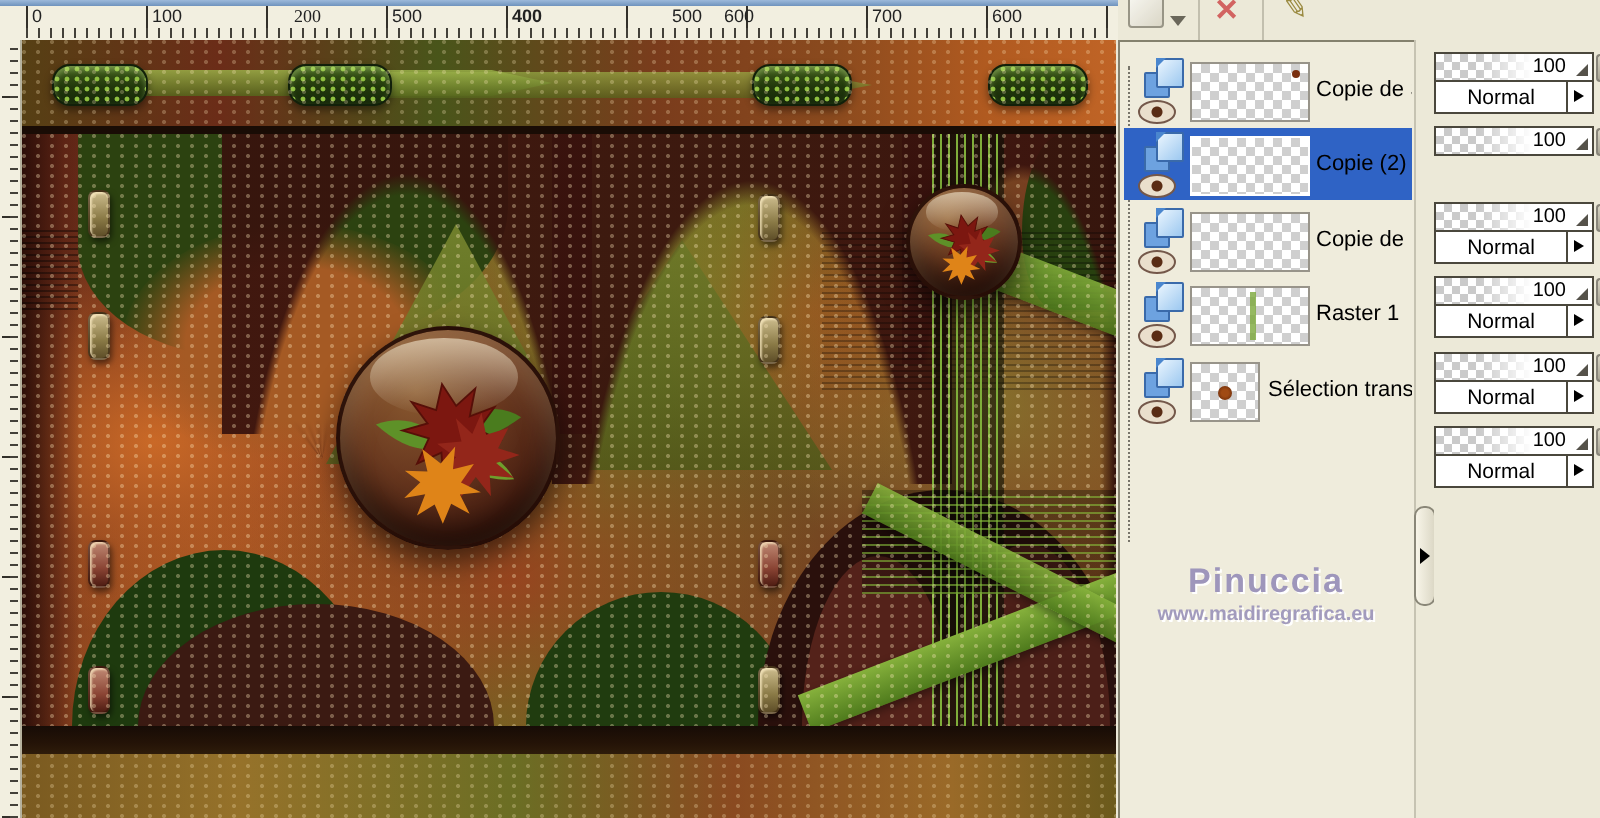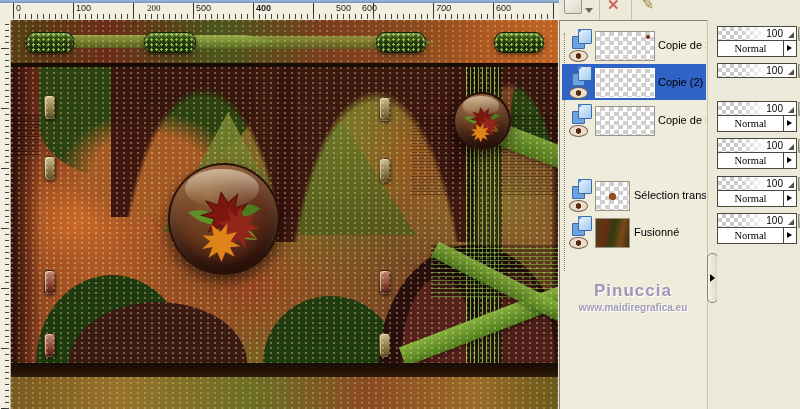--- a/index.html
+++ b/index.html
@@ -156,21 +156,21 @@
   .opchecker{position:absolute;left:0;top:0;bottom:0;width:48px;
     background:conic-gradient(#cacaca 25%,#fff 25% 50%,#cacaca 50% 75%,#fff 75%);background-size:8px 8px;
     -webkit-mask:linear-gradient(90deg,#000 45%,transparent);mask:linear-gradient(90deg,#000 45%,transparent);}
   .opval{position:absolute;right:13px;top:0;height:13px;display:flex;align-items:center;font-size:10px;color:#000;}
   .opcorner{position:absolute;right:2px;bottom:2px;width:0;height:0;
     border-bottom:6px solid #55524a;border-left:6px solid transparent;}
   .opsliver{position:absolute;left:81px;top:1px;width:4px;height:12px;background:linear-gradient(#d8d4c4,#a8a494);
     border:1px solid #88857a;border-right:none;border-radius:2px 0 0 2px;}
   .blrow{left:0;top:14px;width:78px;height:15px;background:#fff;border:1px solid #4a473c;}
   .bllabel{position:absolute;left:0;right:13px;top:0;height:15px;display:flex;align-items:center;
-    justify-content:center;font-size:10.5px;color:#000;white-space:nowrap;font-family:Liberation Serif, serif;}
+    justify-content:center;font-size:10.5px;color:#000;white-space:nowrap;}
   .blbtn{position:absolute;right:0;top:0;width:12px;height:15px;background:#fff;border-left:1px solid #4a473c;}
   .blbtn::after{content:"";position:absolute;left:3px;top:4px;width:0;height:0;
     border-top:3.5px solid transparent;border-bottom:3.5px solid transparent;border-left:5px solid #000;}
 </style>
 </head>
 <body>
 
 <div id="stage">
 
   <div id="top-blue" class="abs"></div>
@@ -178,21 +178,21 @@
     <div class="ticks-major"></div>
     <div class="ticks-minor"></div>
     <div id="ruler-labels">
         <span class="ruler-label" style="left: 13px;">0</span>
         <span class="ruler-label" style="left: 73px;">100</span>
         <span class="ruler-label" style="left: 144px; font-family: Liberation Serif, serif;">200</span>
         <span class="ruler-label" style="left: 193px;">500</span>
         <span class="ruler-label" style="left: 253px; font-weight: bold;">400</span>
         <span class="ruler-label" style="left: 313px; margin-left: 20px;">500</span>
         <span class="ruler-label" style="left: 359px;">600</span>
-        <span class="ruler-label" style="left: 433px; font-style: italic;">700</span>
+        <span class="ruler-label" style="left: 433px;">700</span>
         <span class="ruler-label" style="left: 493px;">600</span>
       </div>
   </div>
   <div id="vruler" class="abs">
     <div class="vmajor"></div>
     <div class="vminor"></div>
   </div>
 
   <div id="art" class="abs">
     <div class="abs art-base"></div>
@@ -316,44 +316,46 @@
       <div class="abs lpage">
           <div class="pback"></div>
           <div class="pfront"></div>
           <div class="pfold"></div>
         </div>
       <div class="abs leye"></div>
       <div class="abs lthumb wide"></div>
       <div class="abs lname">Copie de Raster 1</div>
     </div>
 
+    <div class="abs lrow" style="top:118px">
+      <div class="abs lpage">
+          <div class="pback"></div>
+          <div class="pfront"></div>
+          <div class="pfold"></div>
+        </div>
+      <div class="abs leye"></div>
+      <div class="abs lthumb wide">
+          <div class="tline-c"></div>
+        </div>
+      <div class="abs lname">Raster 1</div>
+    </div>
 
     <div class="abs lrow" style="top:156px">
       <div class="abs lpage">
           <div class="pback"></div>
           <div class="pfront"></div>
           <div class="pfold"></div>
         </div>
       <div class="abs leye"></div>
       <div class="abs lthumb narrow">
           <div class="tdot-c"></div>
         </div>
       <div class="abs lname shift">Sélection transform</div>
     </div>
 
-    <div class="abs lrow" style="top:193px">
-      <div class="abs lpage">
-          <div class="pback"></div>
-          <div class="pfront"></div>
-          <div class="pfold"></div>
-        </div>
-      <div class="abs leye"></div>
-      <div class="abs lthumb narrow thumb-art"></div>
-      <div class="abs lname shift">Fusionné</div>
-    </div>
   </div>
 
   <div id="wmark1" class="abs">Pinuccia</div>
   <div id="wmark2" class="abs">www.maidiregrafica.eu</div>
 
   <div id="splitter" class="abs">
     <div id="split-thumb" class="abs">
       <div id="split-arrow" class="abs"></div>
     </div>
   </div>

